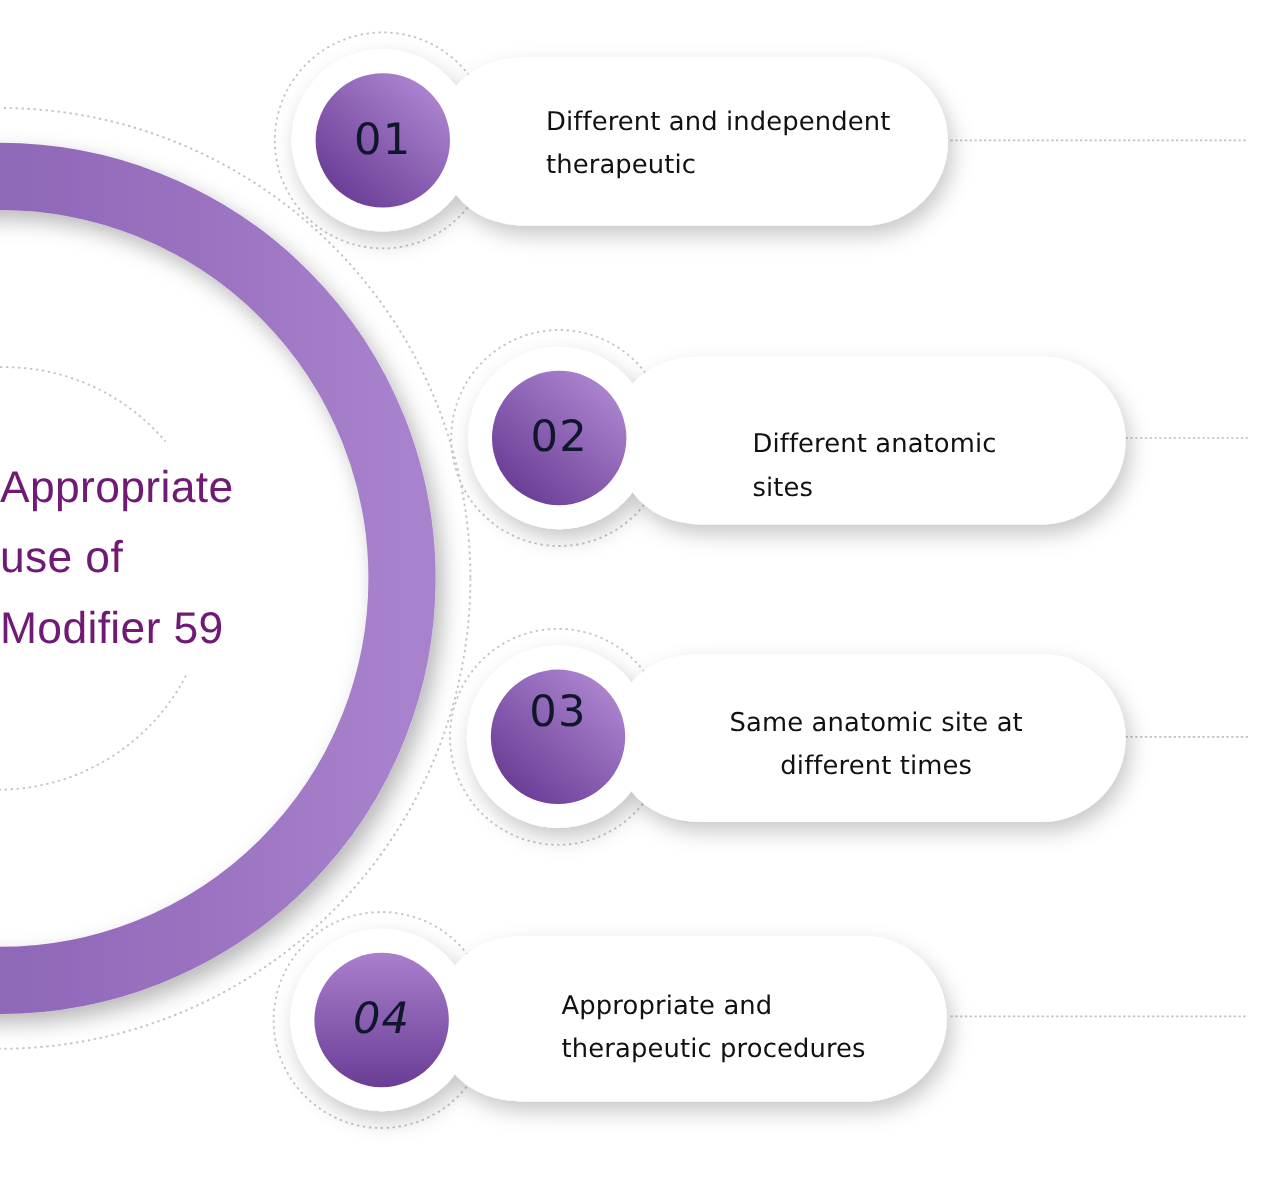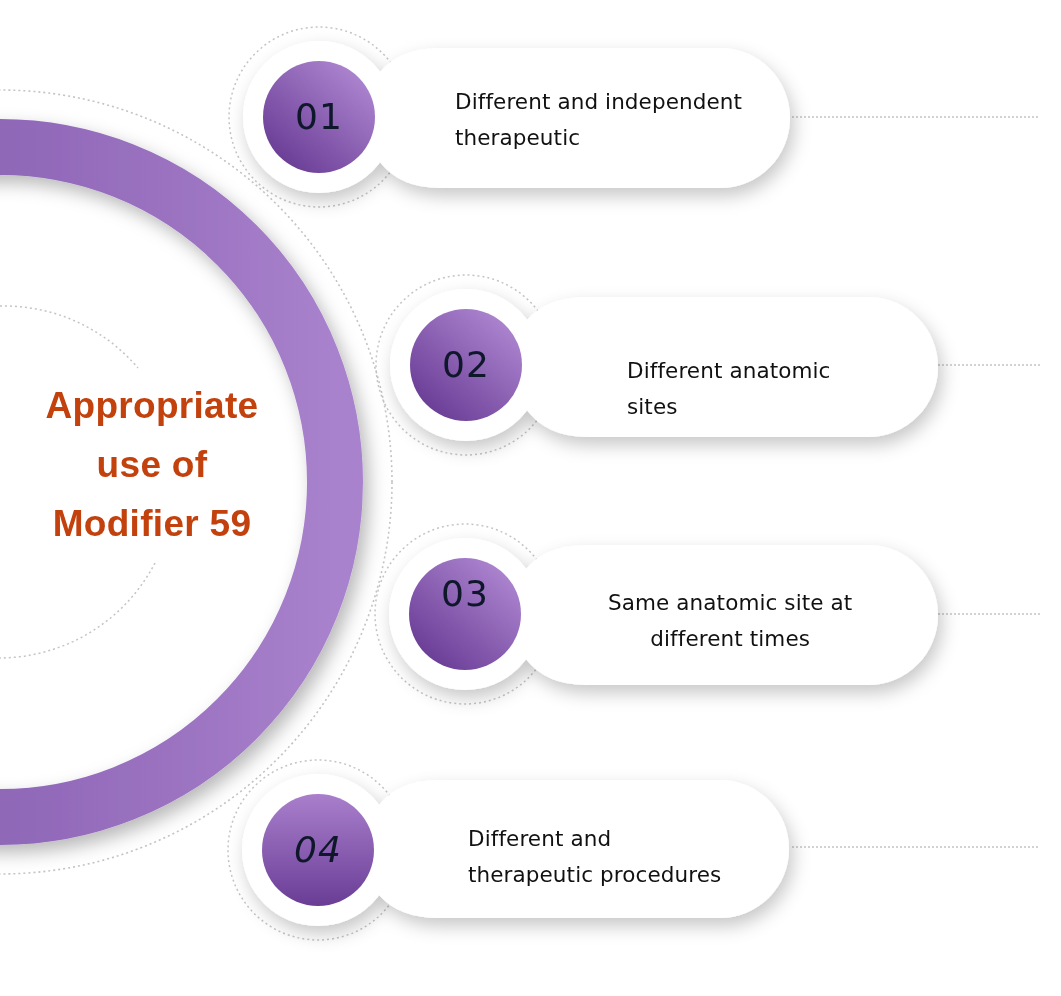--- a/index.html
+++ b/index.html
@@ -1,21 +1,21 @@
 <!DOCTYPE html>
 <html><head>
 <meta charset="utf-8">
 <style>
   html, body { margin: 0; padding: 0; background: #ffffff; }
   body { width: 1061px; height: 996px; position: relative; overflow: hidden;
          font-family: "Liberation Sans", "DejaVu Sans", sans-serif; }
   .canvas { position: absolute; left: 0; top: 0; width: 1061px; height: 996px; }
   svg.bg { position: absolute; left: 0; top: 0; }
-  .title { position: absolute; left: 0; top: 376px; width: 304px; text-align: center;
-           font-weight: 700; font-size: 37px; line-height: 59px; color: #c2410c;
+  .title { position: absolute; left: 0; top: 376px; width: 304px; 
+           font-weight: 400; font-size: 37px; line-height: 59px; color: #701a75;
            letter-spacing: 0.3px; }
   .title span { display: block; }
   .num { position: absolute; width: 112px; height: 112px; border-radius: 50%;
          color: #0f172a; font-size: 36px; line-height: 112px; text-align: center;
          font-family: "DejaVu Sans", sans-serif; font-weight: 400; letter-spacing: 1px; }
   .label { position: absolute; font-size: 21.5px; line-height: 36px; color: #111111;
            font-family: "DejaVu Sans", sans-serif; letter-spacing: 0.1px; }
   .label span { display: block; white-space: nowrap; }
 </style>
 </head>
@@ -122,17 +122,17 @@
   </div>
 
   <div class="num" style="left:409px; top:538px;">03</div>
   <div class="label" style="left:608px; top:585px;text-align:center;">
     <span>Same anatomic site at</span>
     <span>different times</span>
   </div>
 
   <div class="num" style="left:262px; top:794px;font-style:italic;">04</div>
   <div class="label" style="left:468px; top:821px;">
-    <span>Different and</span>
+    <span>Appropriate and</span>
     <span>therapeutic procedures</span>
   </div>
 
 </div>
 
 </body></html>

